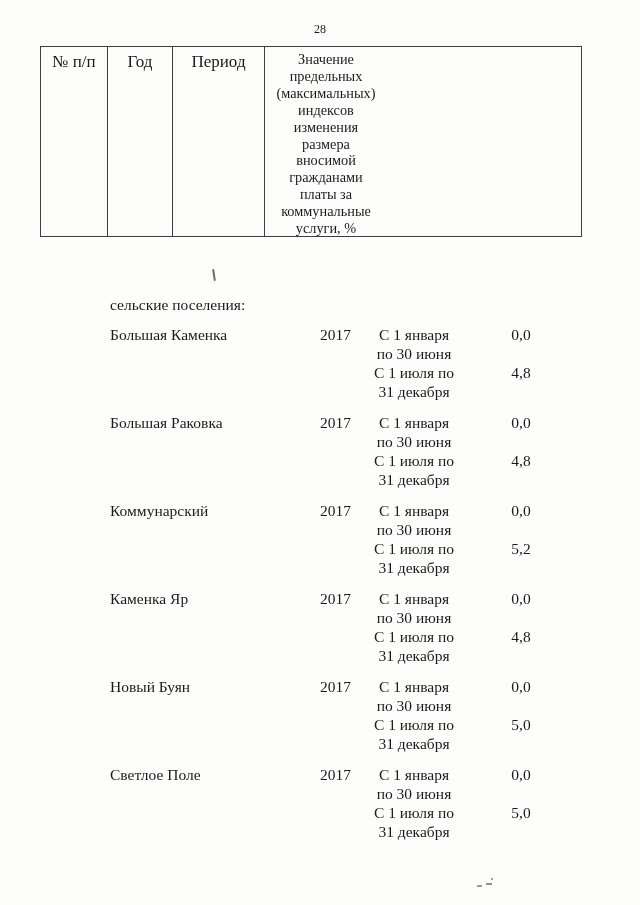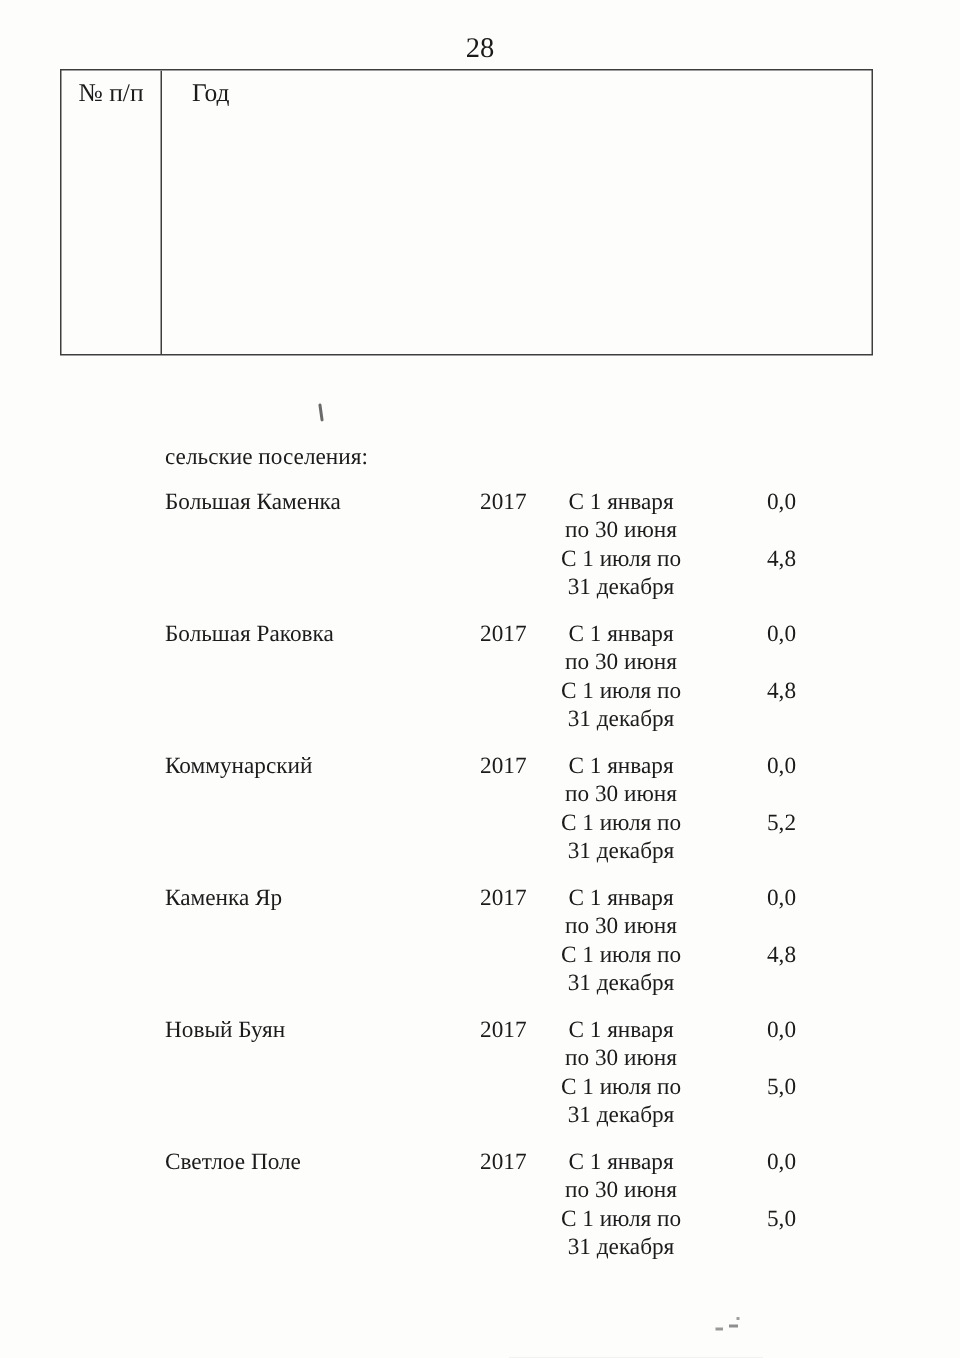--- a/index.html
+++ b/index.html
@@ -6,21 +6,21 @@
   .page{
     position:relative;
     width:640px;height:905px;
     background:#fdfdfc;
     overflow:hidden;
     font-family:"Liberation Serif","DejaVu Serif",serif;
     color:#1b1b1b;
   }
   .pageno{
     position:absolute;top:22px;left:0;width:640px;
-    text-align:center;font-size:19px;
+    text-align:center;font-size:12px;
   }
   
   .htable{
     position:absolute;left:40px;top:46px;width:542px;height:191px;
     box-sizing:border-box;
     border:1.5px solid #3e3e3e;
     display:flex;
     overflow:hidden;
   }
   .hcol{
@@ -65,20 +65,34 @@
 </head>
 <body>
 
 <div class="page">
 
   <div class="pageno">28</div>
 
   <div class="htable">
     <div class="hcol c1">№ п/п</div>
     <div class="hcol c3">Год</div>
+    <div class="hcol c4">Период</div>
+    <div class="hcol c5">
+        <div>Значение</div>
+        <div>предельных</div>
+        <div>(максимальных)</div>
+        <div>индексов</div>
+        <div>изменения</div>
+        <div>размера</div>
+        <div>вносимой</div>
+        <div>гражданами</div>
+        <div>платы за</div>
+        <div>коммунальные</div>
+        <div>услуги, %</div>
+      </div>
   </div>
 
   <div class="section-label">сельские поселения:</div>
 
   <div class="rows">
 
     <div class="row">
       <div class="cell-name">Большая Каменка</div>
       <div class="cell-year">2017</div>
       <div class="cell-period">

